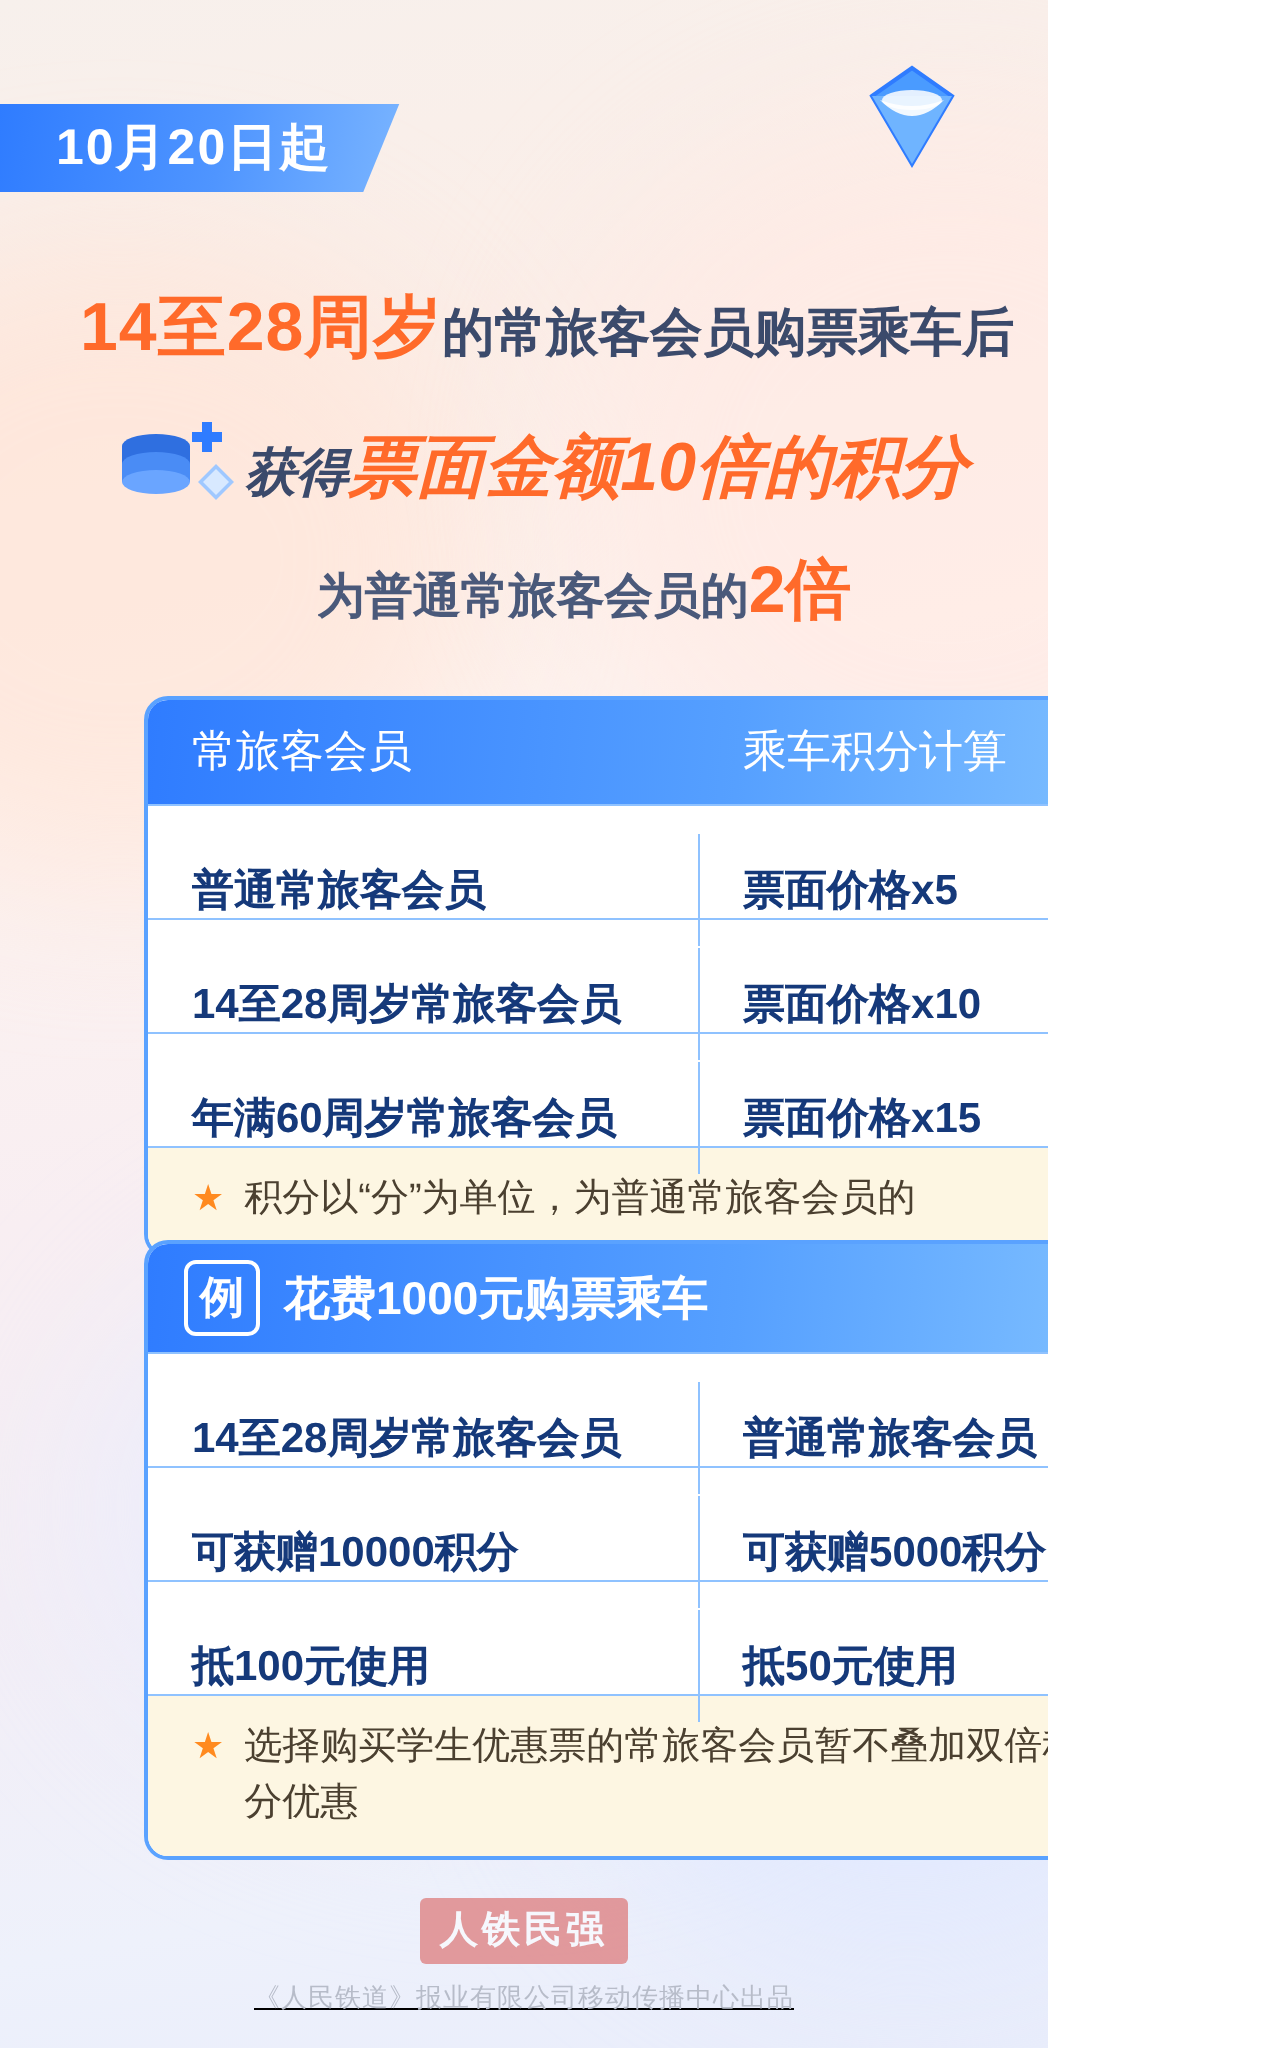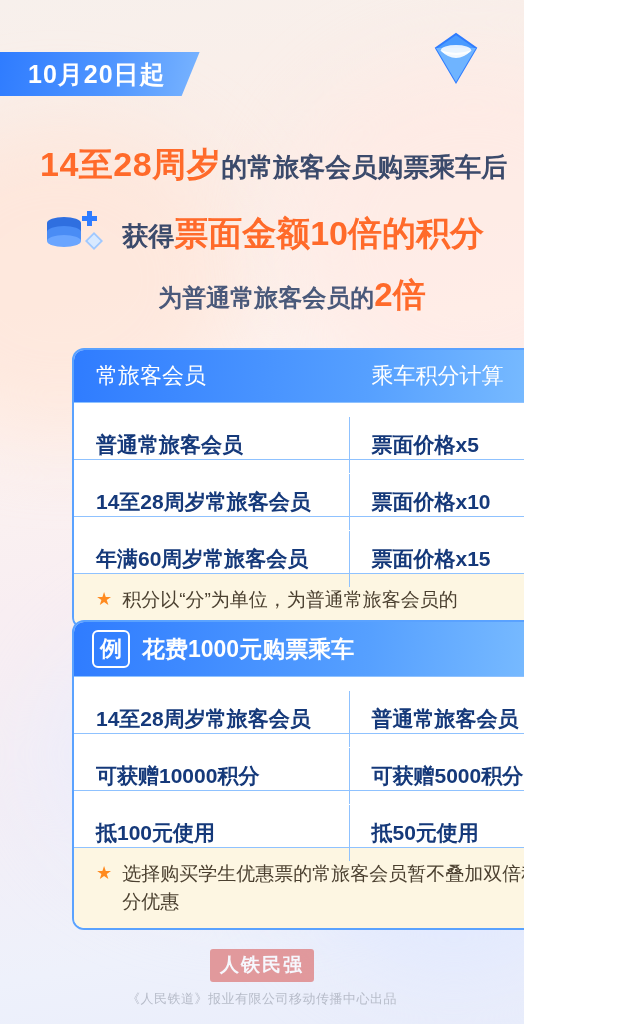--- a/index.html
+++ b/index.html
@@ -83,22 +83,23 @@
   }
   .line1 .hl {
     color: #ff6a2a;
     font-size: 34px;
     letter-spacing: 0.5px;
     margin-top: 12px;
   }
   .line2-row {
     display: flex;
     align-items: center;
-    justify-content: space-between;
+    justify-content: flex-end;
     margin-top: 14px;
+    font-style: italic;
   }
   .coin-icon {
     width: 64px;
     height: 62px;
     flex: 0 0 auto;
     margin-right: 4px;
   }
   .line2 {
     font-size: 26px;
     color: #3b4a6b;
@@ -224,20 +225,21 @@
   .trow.even .td.c1 { width: 56%; }
   .trow.even .td.c2 { width: 44%; }
 
   
   .footer {
     position: absolute;
     left: 0;
     right: 0;
     bottom: 16px;
     text-align: center;
+    text-decoration: underline;
   }
   .footer-logo {
     display: inline-block;
     background: #d9534f;
     color: #ffffff;
     font-size: 19px;
     font-weight: bold;
     letter-spacing: 2px;
     padding: 3px 10px 4px;
     border-radius: 3px;

